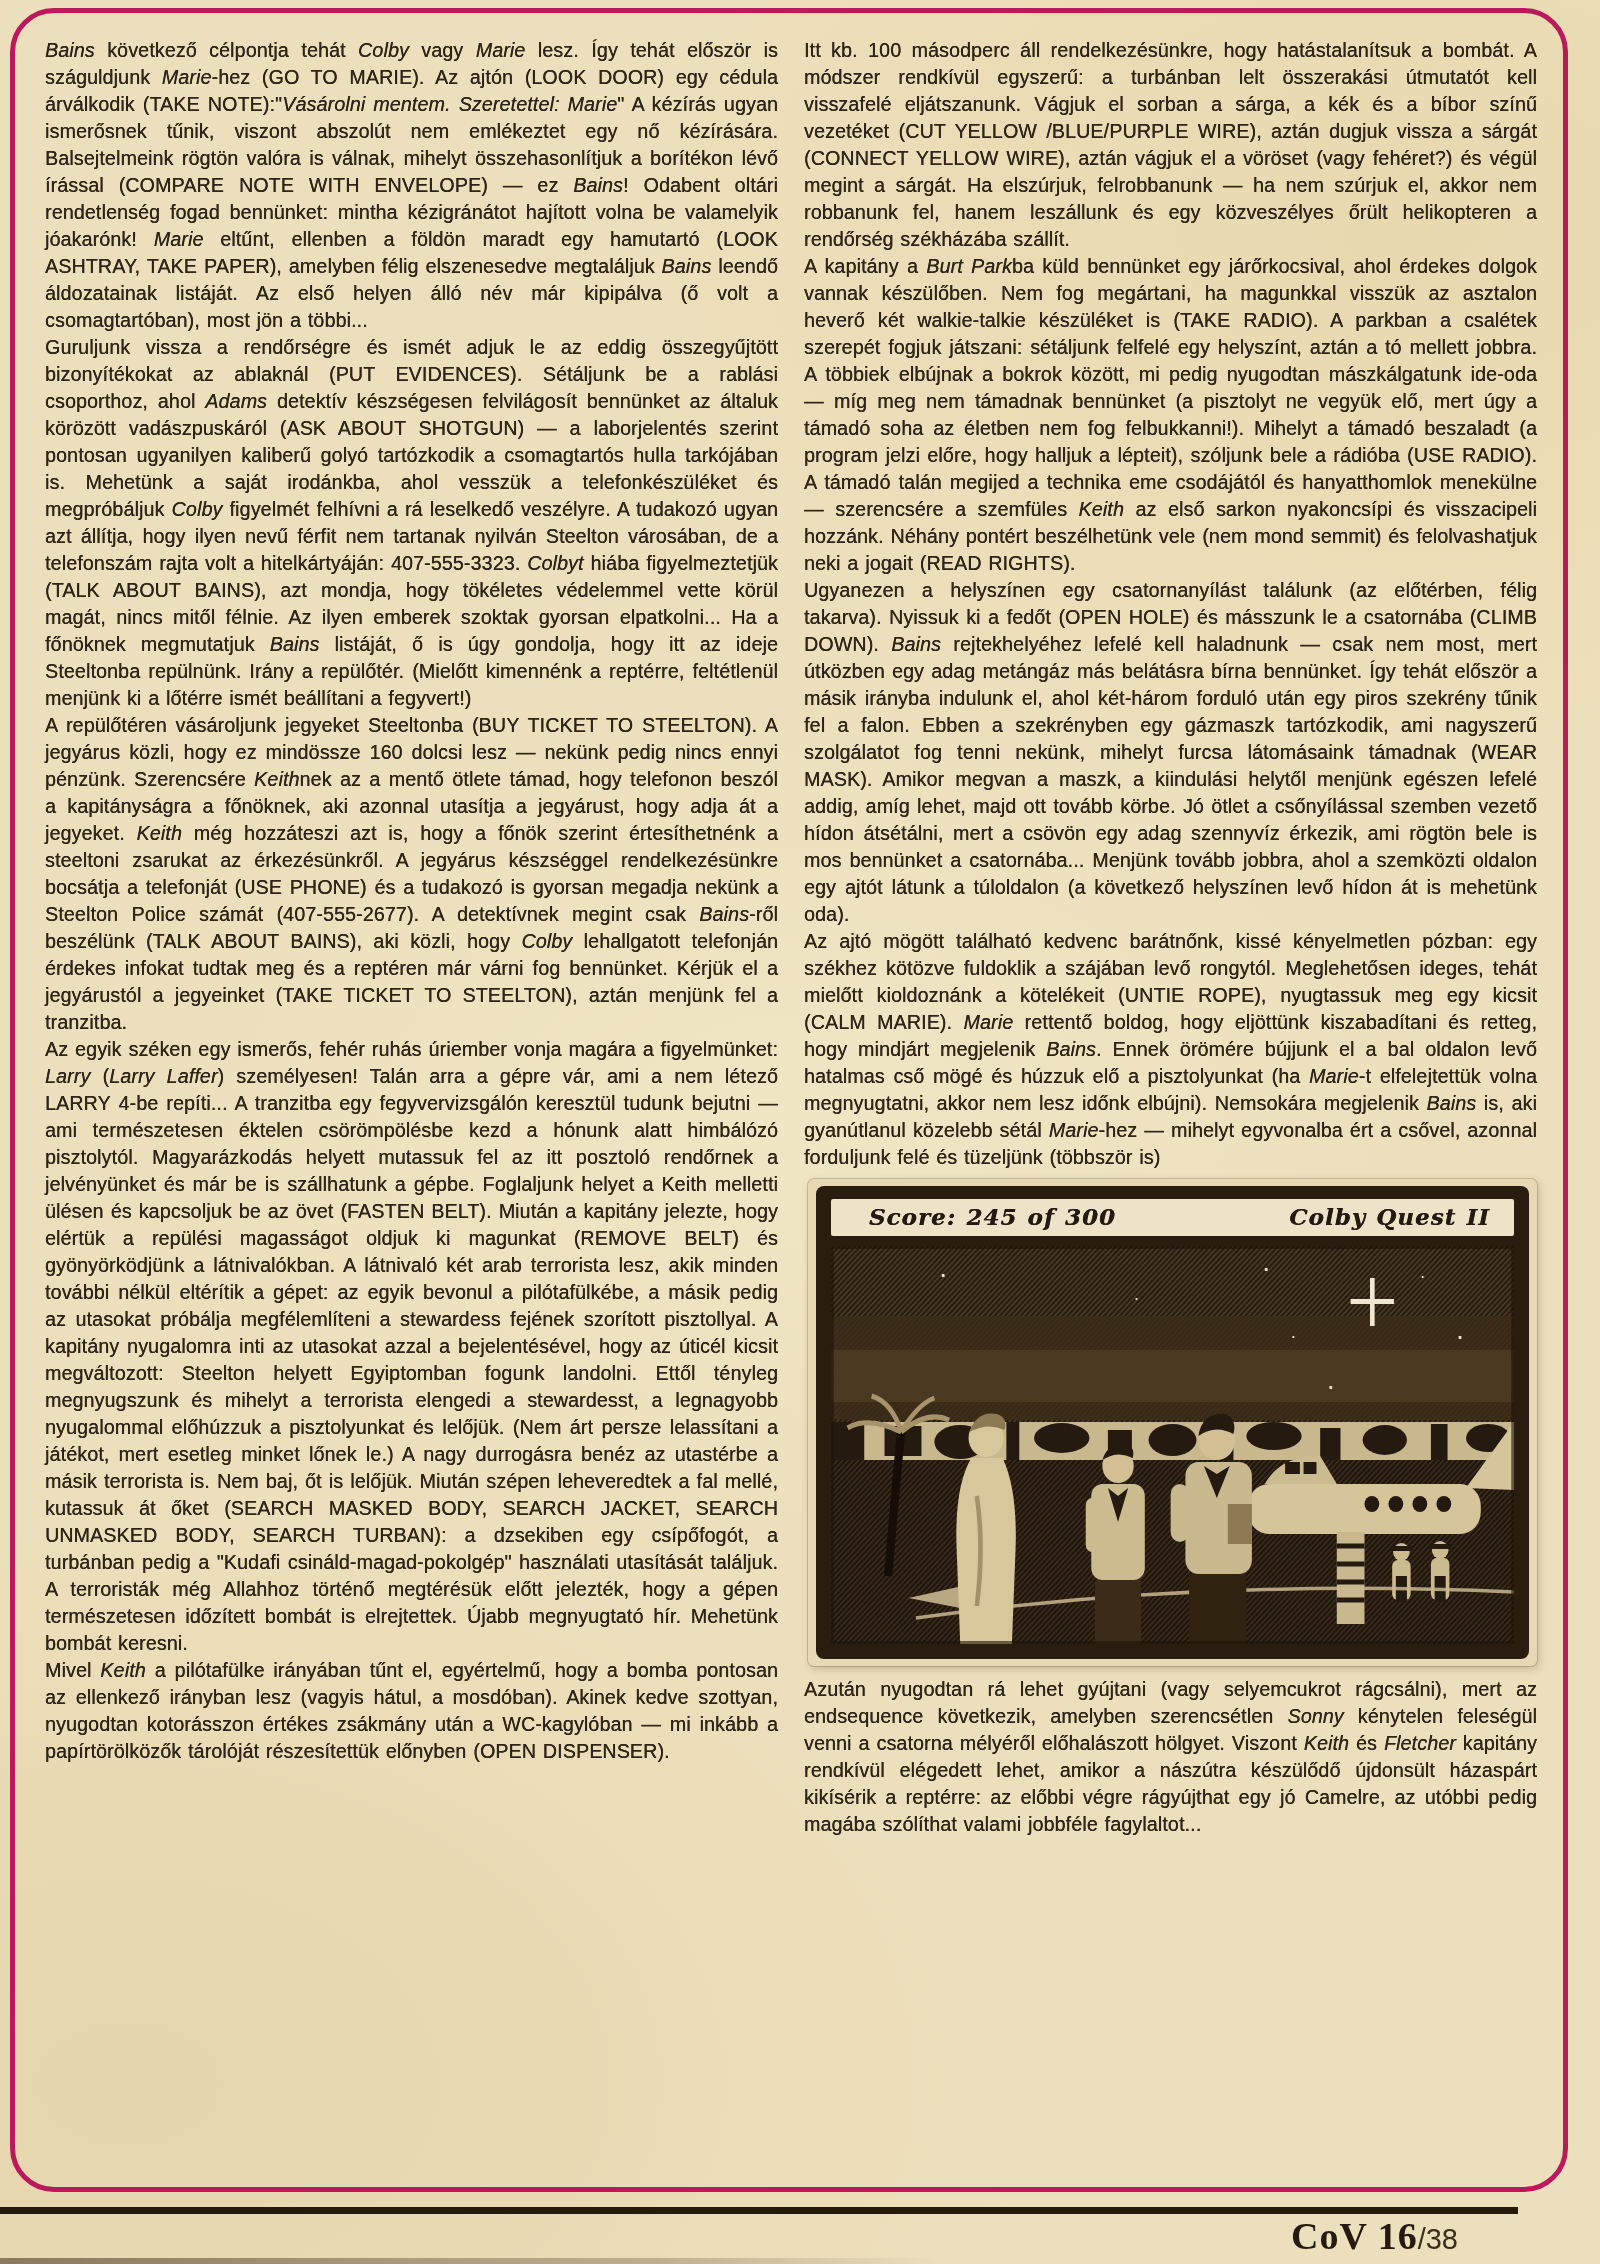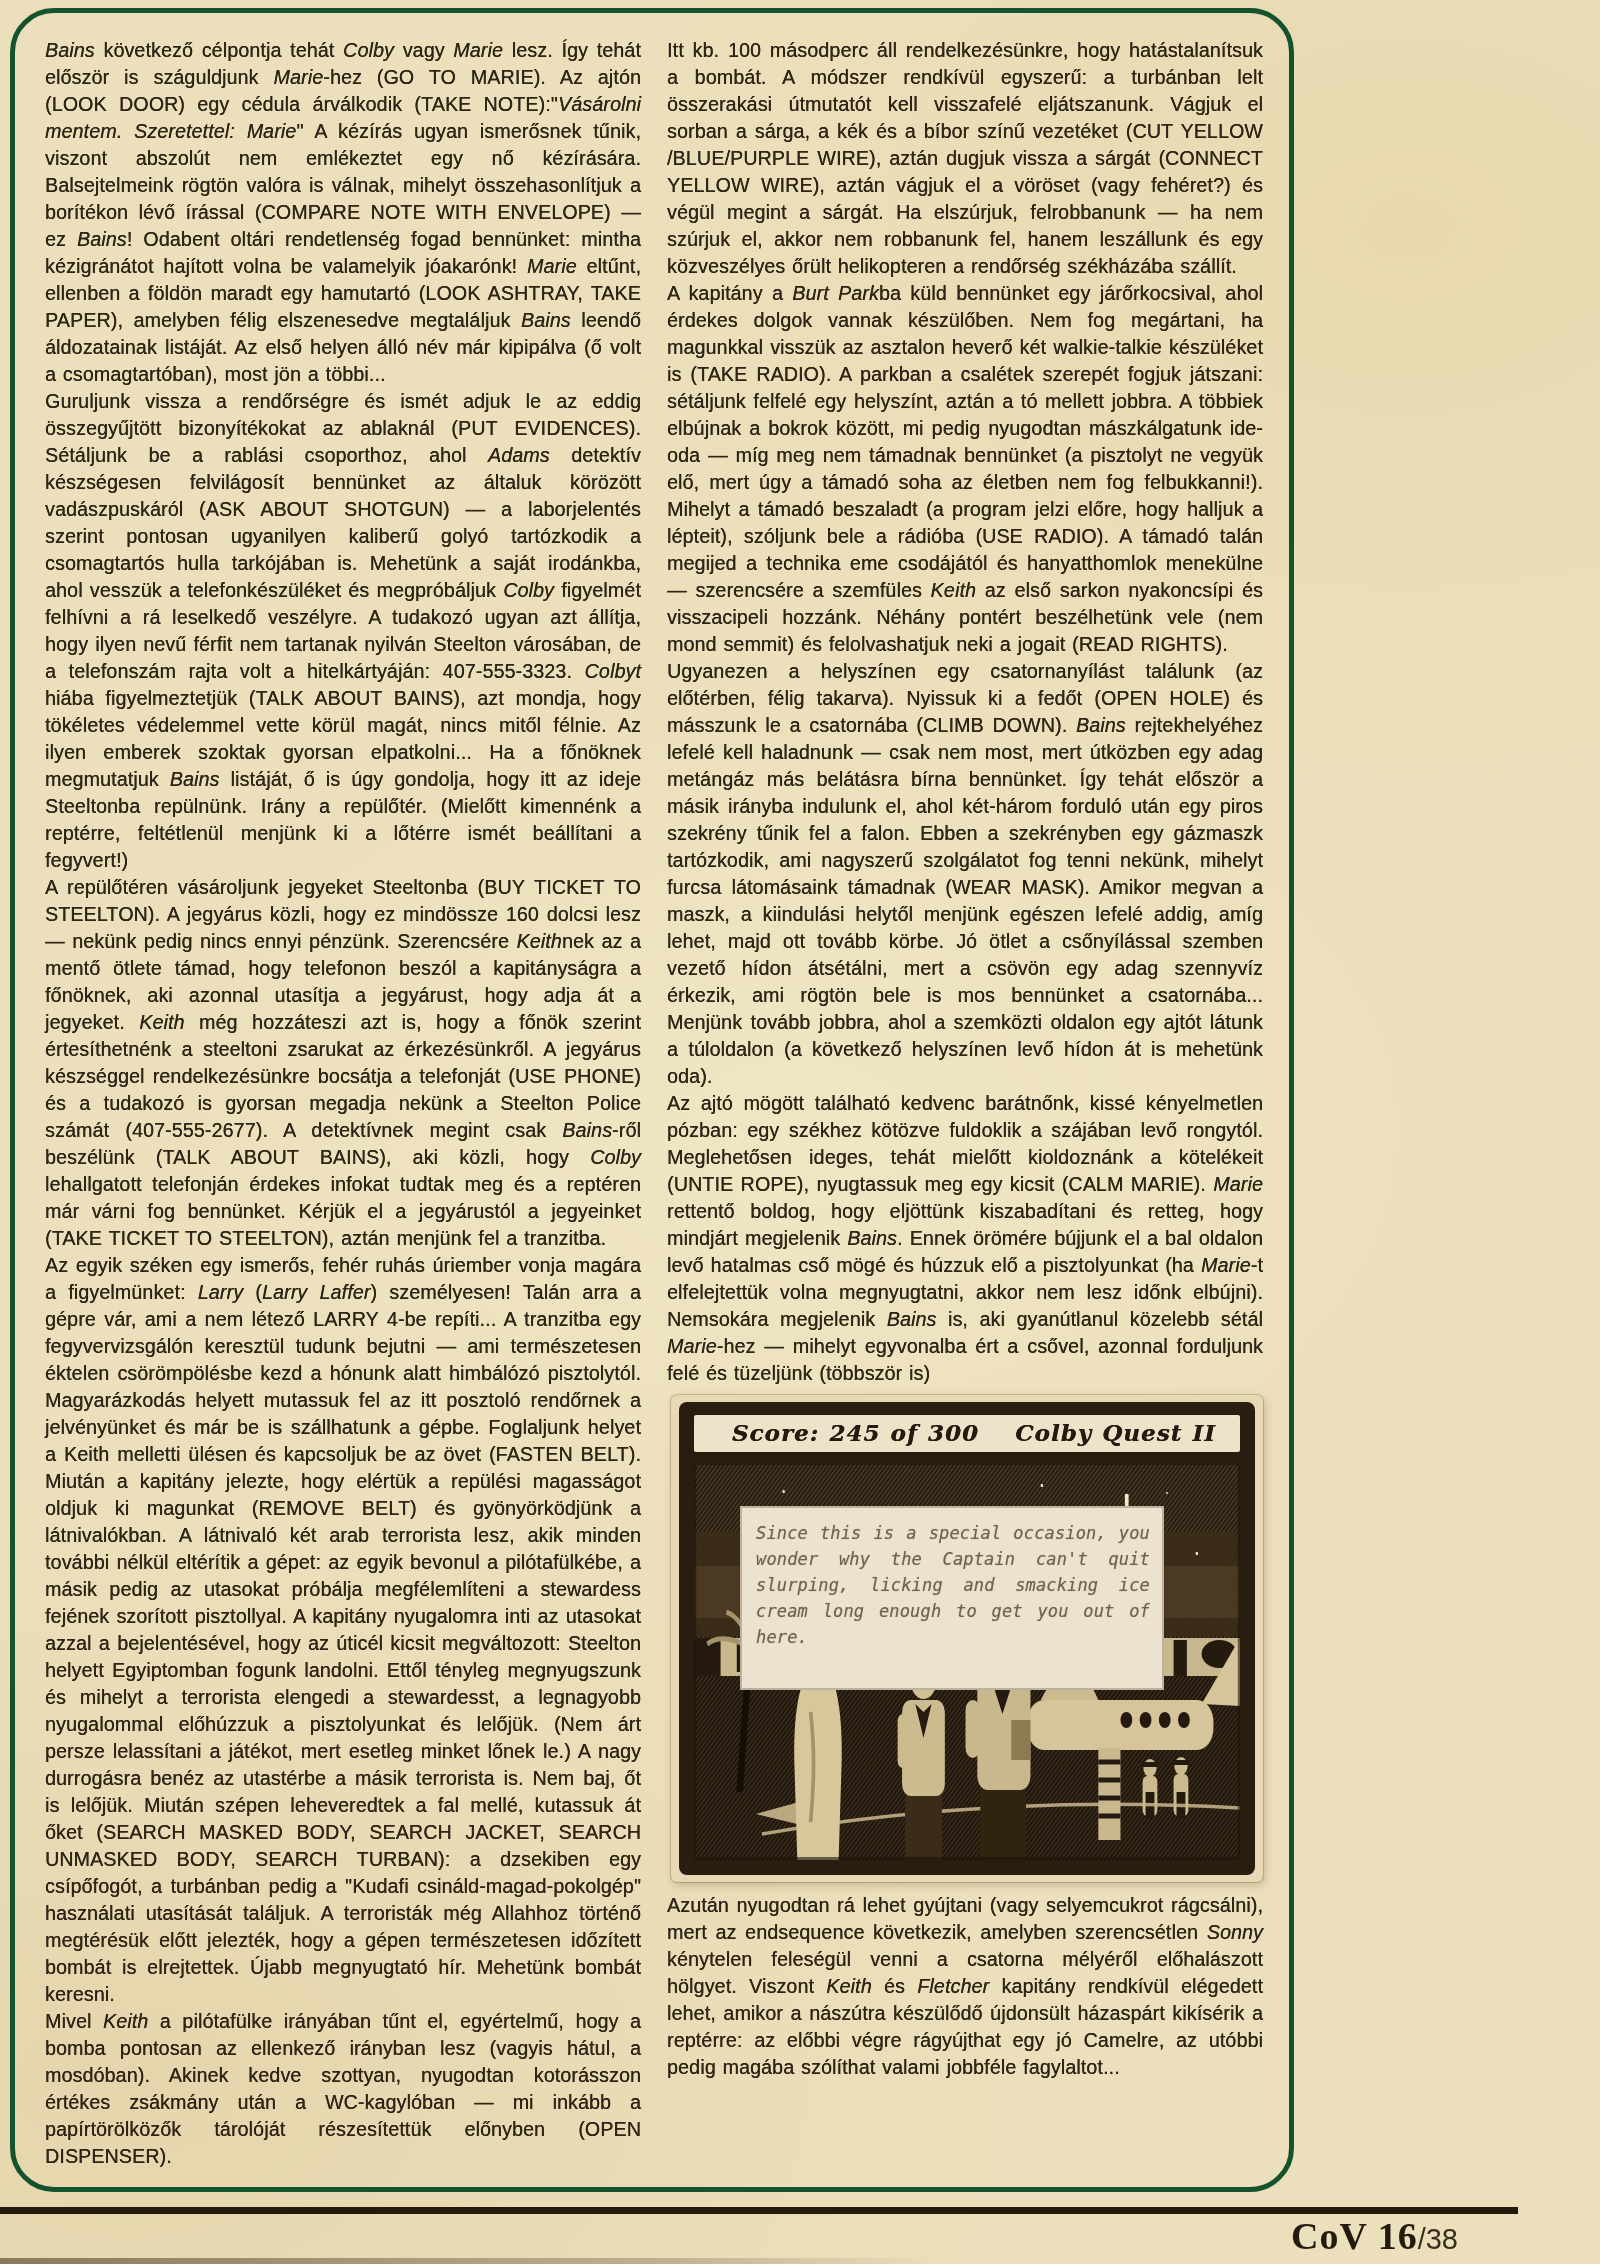--- a/index.html
+++ b/index.html
@@ -7,22 +7,22 @@
     width:1600px;height:2264px;position:relative;overflow:hidden;
     background:
       radial-gradient(1300px 900px at 88% 10%, rgba(224,204,152,.38), transparent 62%),
       radial-gradient(1500px 1000px at 8% 92%, rgba(213,190,138,.32), transparent 60%),
       radial-gradient(900px 600px at 50% 50%, rgba(255,248,220,.25), transparent 70%),
       #ece0bc;
     font-family:"Liberation Sans", sans-serif;
     color:#2e2517;
   }
   .frame{
-    position:absolute;left:10px;top:8px;width:1284px;height:2184px;
-    border:5px solid #14532d;border-radius:44px;box-sizing:border-box;
+    position:absolute;left:10px;top:8px;width:1558px;height:2184px;
+    border:5px solid #be185d;border-radius:44px;box-sizing:border-box;
     padding:24px 26px 12px 30px;
   }
   .columns{display:flex;gap:26px;height:100%;}
   .col{flex:1 1 0;min-width:0;text-align:justify;font-size:19.6px;line-height:27px;
        letter-spacing:.15px;word-spacing:1.2px;text-shadow:.25px 0 0 currentColor;
        hyphens:auto;-webkit-hyphens:auto;}
   .col p{margin:0;}
   .col i{font-style:italic;}
   
   .shot{
@@ -207,23 +207,20 @@
                   <path d="M398,190 Q402,166 428,168 Q440,174 436,188 Q416,178 398,190 Z" fill="#241a10"></path>
                   <rect x="368" y="238" width="20" height="58" rx="10" fill="#c9b78e"></rect>
                   <polygon points="404,220 418,252 432,220 418,228" fill="#241a10"></polygon>
                   <rect x="388" y="328" width="62" height="70" fill="#30230f"></rect>
                   <rect x="430" y="258" width="26" height="40" fill="#8d7a52"></rect>
                 </g>
               </g>
 
               <rect x="0" y="0" width="740" height="398" fill="none" stroke="#1a1209" stroke-width="6" opacity="0.6"></rect>
             </svg>
-            <div class="dialog">
-              <span>Since this is a special occasion, you wonder why the Captain can't quit slurping, licking and smacking ice cream long enough to get you out of here.</span>
-            </div>
           </div>
         </div>
       </figure>
 
       <div>
           <p>Azután nyugodtan rá lehet gyújtani (vagy selyemcukrot rágcsálni), mert az endsequence következik, amelyben szerencsétlen <i>Sonny</i> kénytelen feleségül venni a csatorna mélyéről előhalászott hölgyet. Viszont <i>Keith</i> és <i>Fletcher</i> kapitány rendkívül elégedett lehet, amikor a nászútra készülődő újdonsült házaspárt kikísérik a reptérre: az előbbi végre rágyújthat egy jó Camelre, az utóbbi pedig magába szólíthat valami jobbféle fagylaltot...</p>
         </div>
     </div>
 
   </div>

